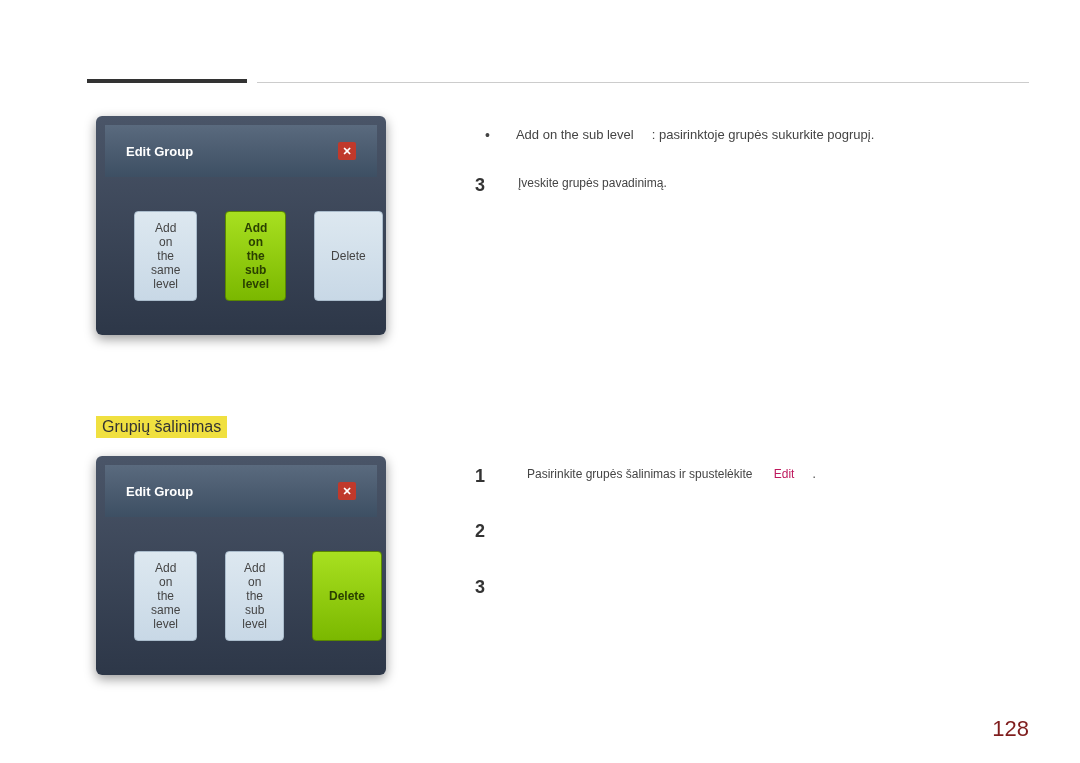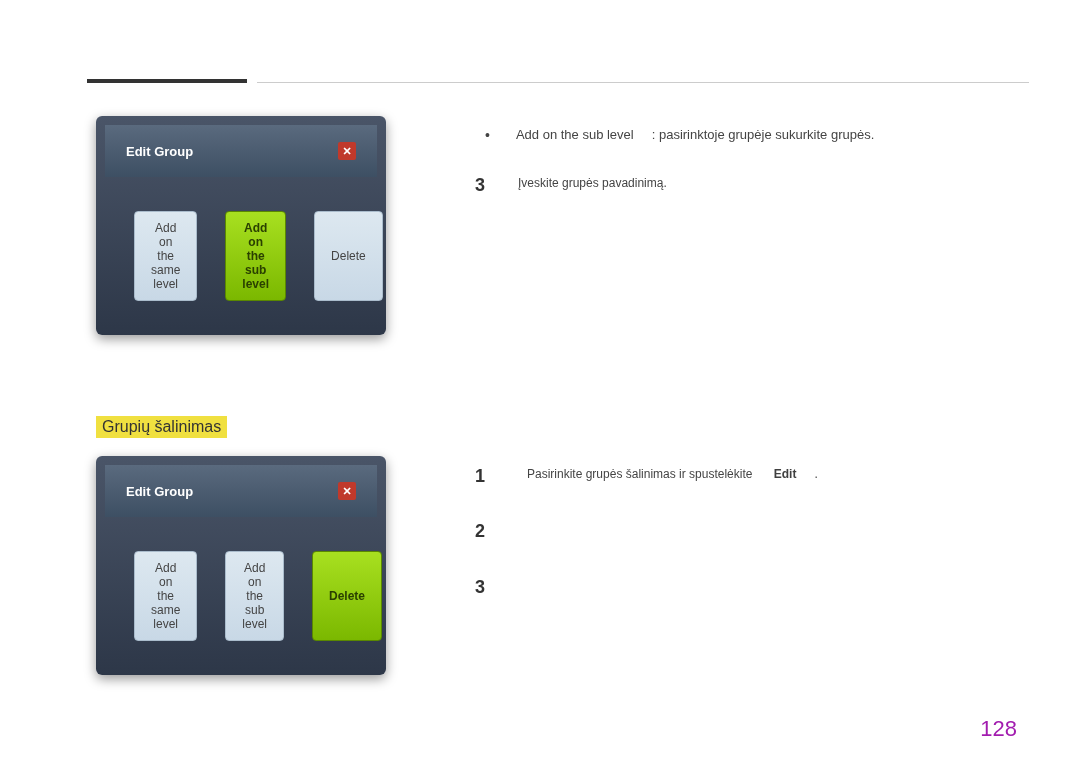--- a/index.html
+++ b/index.html
@@ -120,22 +120,22 @@
     }
 
     .instruction-text {
       font-size: 12px;
       color: #444444;
       line-height: 1.5;
       font-family: Arial, sans-serif;
     }
 
     .instruction-text .link-blue {
-      color: #404040;
-      font-weight: bold;
+      color: #be185d;
+      font-weight: normal;
     }
 
     .bullet-item {
       display: flex;
       align-items: flex-start;
       margin-bottom: 10px;
       padding-left: 10px;
     }
 
     .bullet-dot {
@@ -149,23 +149,23 @@
       font-size: 13px;
       color: #444444;
       line-height: 1.5;
       font-family: Arial, sans-serif;
     }
 
     
     .page-number {
       position: absolute;
       bottom: 30px;
-      right: 72px;
+      right: 60px;
       font-size: 22px;
-      color: #a21caf;
+      color: #7f1d1d;
       font-family: Arial, sans-serif;
     }
   </style>
 </head>
 <body>
 
 <div style="position:absolute;top:52px;left:60px;width:160px;height:4px;background:#333333;"></div>
 <div style="position:absolute;top:55px;left:230px;right:60px;height:1px;background:#cccccc;"></div>
 
 <div style="position:absolute;left:60px;top:80px;">
@@ -180,21 +180,21 @@
       <button class="dialog-btn btn-normal">Delete</button>
       <button class="dialog-btn btn-normal">Rename</button>
     </div>
   </div>
 </div>
 
 <div style="position:absolute;left:430px;top:80px;right:60px;">
   <div class="bullet-item">
     <span class="bullet-dot">•</span>
     <span class="bullet-text">
-      <span class="link-blue">Add on the sub level</span><span>: pasirinktoje grupėje sukurkite grupės.</span>
+      <span class="link-blue">Add on the sub level</span><span>: pasirinktoje grupės sukurkite pogrupį.</span>
     </span>
   </div>
   <div class="instruction-item">
     <span class="instruction-number">3</span>
     <span class="instruction-text">Įveskite grupės pavadinimą.</span>
   </div>
 </div>
 
 <div style="position:absolute;left:60px;top:380px;">
   <span class="section-heading">Grupių šalinimas</span>

